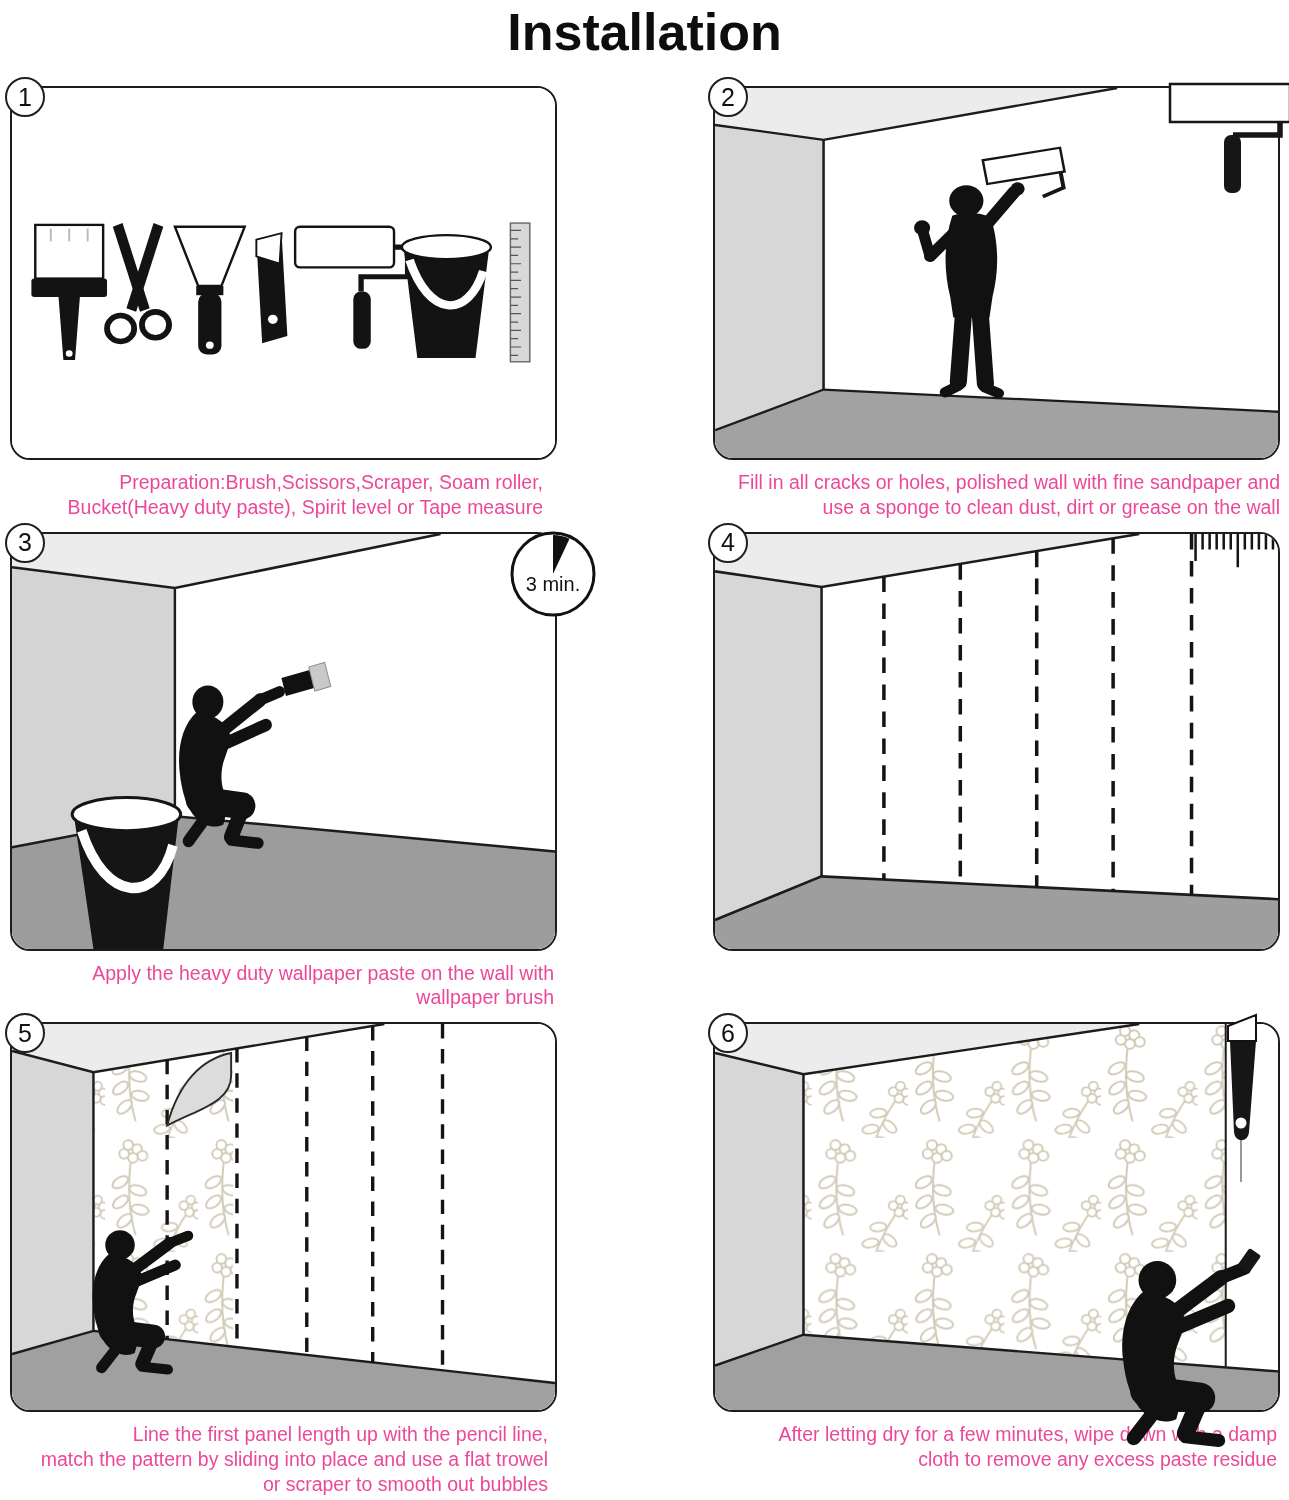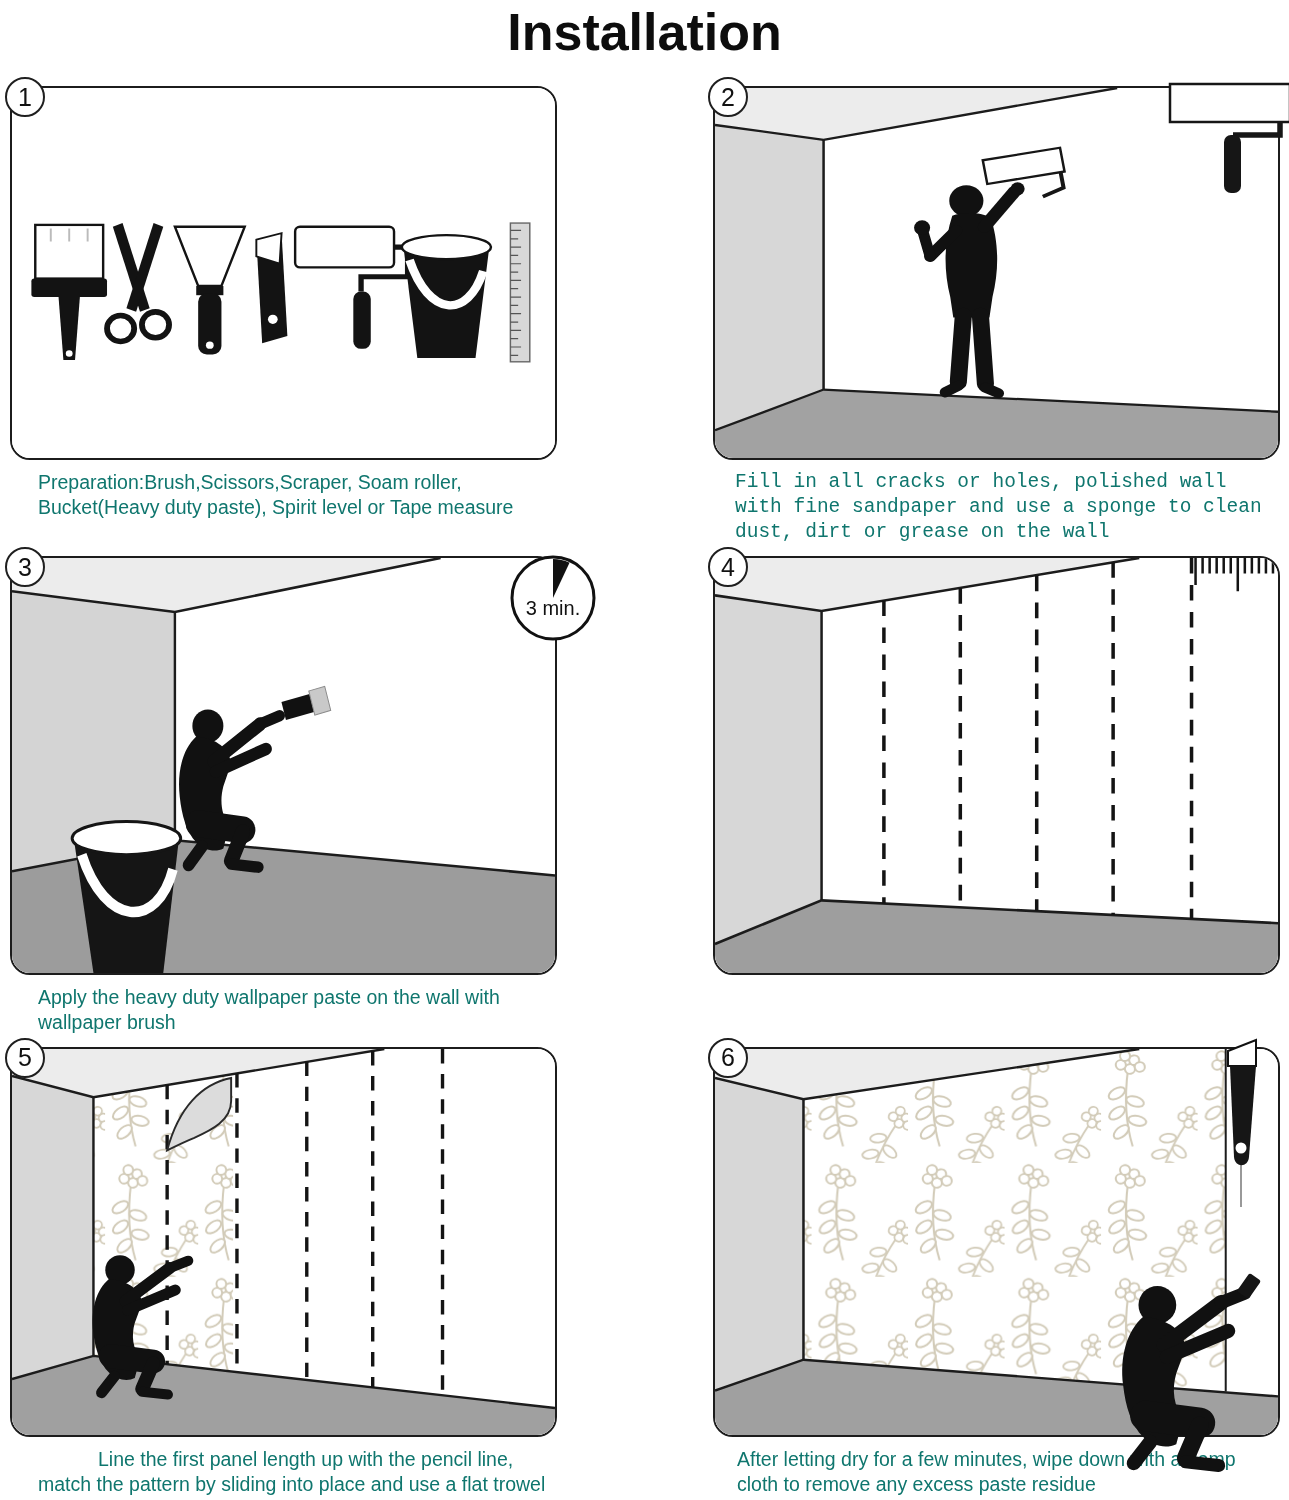--- a/index.html
+++ b/index.html
@@ -15,24 +15,24 @@
   .row3 .panel{height:386px}
   .panel svg.scene{display:block;width:100%;height:100%;}
   .badge{position:absolute;top:-9px;left:-5px;width:36px;height:36px;border-radius:50%;
          background:#fff;border:2.5px solid #1f1f1f;display:flex;align-items:center;
          justify-content:center;font-size:25px;line-height:1;z-index:3;}
   .overlay{position:absolute;z-index:2;overflow:visible;}
   .clock-overlay{top:-4px;right:-42px;width:92px;height:92px;}
   .roller-overlay{top:-8px;right:-12px;width:124px;height:132px;}
   .knife-overlay{top:-12px;right:16px;width:44px;height:175px;}
   .person6-overlay{bottom:-34px;right:-6px;width:230px;height:250px;}
-  .caption{margin:10px 0 0;font-size:19.5px;line-height:1.27;color:#0f766e;}
+  .caption{margin:10px 0 0;font-size:19.5px;line-height:1.27;color:#ec4899;text-align:right;}
   .cap1{margin-left:28px;max-width:505px;}
-  .cap2{margin-left:22px;max-width:560px;font-family:Liberation Mono, monospace;}
-  .cap3{margin-left:28px;max-width:500px;}
+  .cap2{margin-left:22px;max-width:560px;}
+  .cap3{margin-left:44px;max-width:500px;}
   .cap4{margin-left:24px;max-width:567px;}
   .cap5{margin-left:28px;max-width:510px;text-indent:60px;}
   .cap6{margin-left:24px;max-width:540px;}
 </style>
 </head>
 <body>
 
 <svg width="0" height="0" style="position:absolute" aria-hidden="true">
   <defs>
     <g id="sprig" fill="#fff" stroke="#d2cbb8" stroke-width="2">

